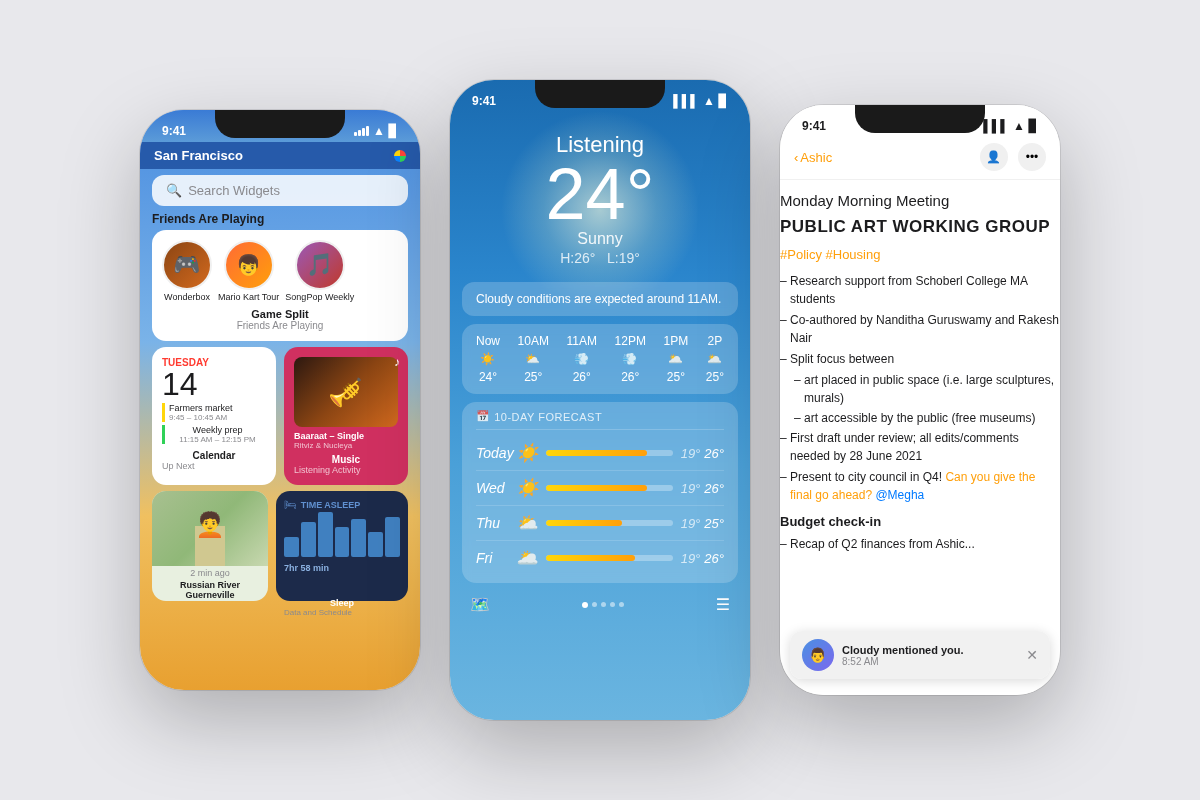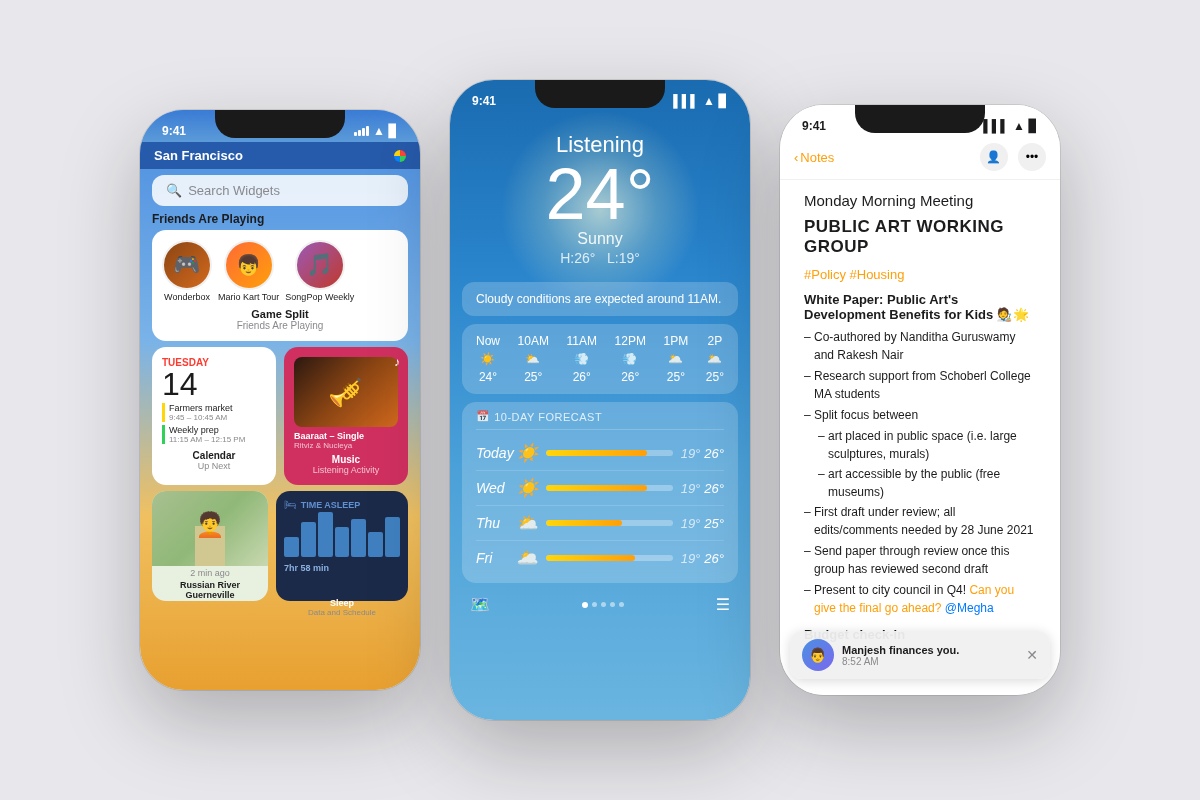--- a/index.html
+++ b/index.html
@@ -188,21 +188,21 @@
     .music-note {
       position: absolute;
       top: 8px;
       right: 8px;
       color: white;
       font-size: 12px;
     }
     .music-title { font-size: 9px; color: white; font-weight: 600; }
     .music-artist { font-size: 8px; color: rgba(255,255,255,0.7); }
     .widget-footer { font-size: 10px; font-weight: 600; color: #1c1c1e; text-align: center; margin-top: 25px; }
-    .widget-footer-sub { font-size: 9px; color: #8a8a8e; text-align: center; }
+    .widget-footer-sub { font-size: 9px; color: #8a8a8e; }
     .widgets-row2 {
       display: flex;
       gap: 8px;
       margin: 0 12px;
     }
     .widget-maps {
       flex: 1;
       background: #e8f0e0;
       border-radius: 14px;
       overflow: hidden;
@@ -447,21 +447,21 @@
       width: 28px;
       height: 28px;
       background: #f0f0f0;
       border-radius: 50%;
       display: flex;
       align-items: center;
       justify-content: center;
       font-size: 12px;
     }
     .notes-content {
-      padding: 12px 24px;
+      padding: 12px 0;
       overflow: hidden;
       height: calc(100% - 120px);
     }
     .notes-title {
       font-size: 15px;
       color: #1c1c1e;
       margin-bottom: 8px;
     }
     .notes-heading {
       font-size: 17px;
@@ -599,21 +599,21 @@
     </div>
 
     <div class="widgets-row">
       <div class="widget-calendar">
         <div class="cal-day">Tuesday</div>
         <div class="cal-date">14</div>
         <div class="cal-event">
           <div>Farmers market</div>
           <div class="cal-event-time">9:45 – 10:45 AM</div>
         </div>
-        <div class="cal-event" style="border-color: #30d158; margin-top: 3px;">
+        <div class="cal-event" style="border-color: #30d158; margin-top: 3px; text-align: center;">
           <div>Weekly prep</div>
           <div class="cal-event-time">11:15 AM – 12:15 PM</div>
         </div>
         <div class="widget-footer" style="margin-top:6px;">Calendar</div>
         <div class="widget-footer-sub">Up Next</div>
       </div>
       <div class="widget-music">
         <span class="music-note">♪</span>
         <div class="music-album-art">🎺</div>
         <div class="music-title">Baaraat – Single</div>
@@ -785,74 +785,68 @@
       <div class="status-icons">
         <span>▌▌▌</span>
         <span>▲</span>
         <span>▊</span>
       </div>
     </div>
 
     <div class="notes-nav">
       <div class="notes-back">
         <span>‹</span>
-        <span>Notes</span>
+        <span>Ashic</span>
       </div>
       <div class="notes-actions">
         <div class="notes-action-btn">
           <span>👤</span>
         </div>
         <div class="notes-action-btn">
           <span>•••</span>
         </div>
       </div>
     </div>
 
     <div class="notes-content">
       <div class="notes-title">Monday Morning Meeting</div>
       <div class="notes-heading">PUBLIC ART WORKING GROUP</div>
       <div class="notes-tags">#Policy #Housing</div>
 
-      <div class="notes-section-title">
-        White Paper: Public Art's Development Benefits for Kids 🧑‍🎨🌟
-      </div>
-
+
+      <div class="notes-bullet">
+        Research support from Schoberl College MA students
+      </div>
       <div class="notes-bullet">
         Co-authored by Nanditha Guruswamy and Rakesh Nair
       </div>
       <div class="notes-bullet">
-        Research support from Schoberl College MA students
-      </div>
-      <div class="notes-bullet">
         Split focus between
       </div>
       <div class="notes-sub-bullet">
         art placed in public space (i.e. large sculptures, murals)
       </div>
       <div class="notes-sub-bullet">
         art accessible by the public (free museums)
       </div>
       <div class="notes-bullet">
         First draft under review; all edits/comments needed by 28 June 2021
-      </div>
-      <div class="notes-bullet">
-        Send paper through review once this group has reviewed second draft
       </div>
       <div class="notes-bullet">
         Present to city council in Q4! <span class="highlight-text">Can you give the final go ahead?</span> <span class="notes-mention">@Megha</span>
       </div>
 
       <div class="notes-section-title" style="margin-top:10px;">Budget check-in</div>
       <div class="notes-bullet">Recap of Q2 finances from Ashic...</div>
     </div>
 
     <div class="notes-notification">
       <div class="notification-avatar">
         <span>👨</span>
       </div>
       <div class="notification-text">
-        <div class="notification-name">Manjesh finances you.</div>
+        <div class="notification-name">Cloudy mentioned you.</div>
         <div class="notification-msg">8:52 AM</div>
       </div>
       <span class="notification-close">✕</span>
     </div>
   </div>
 </div>
 
 </body></html>

